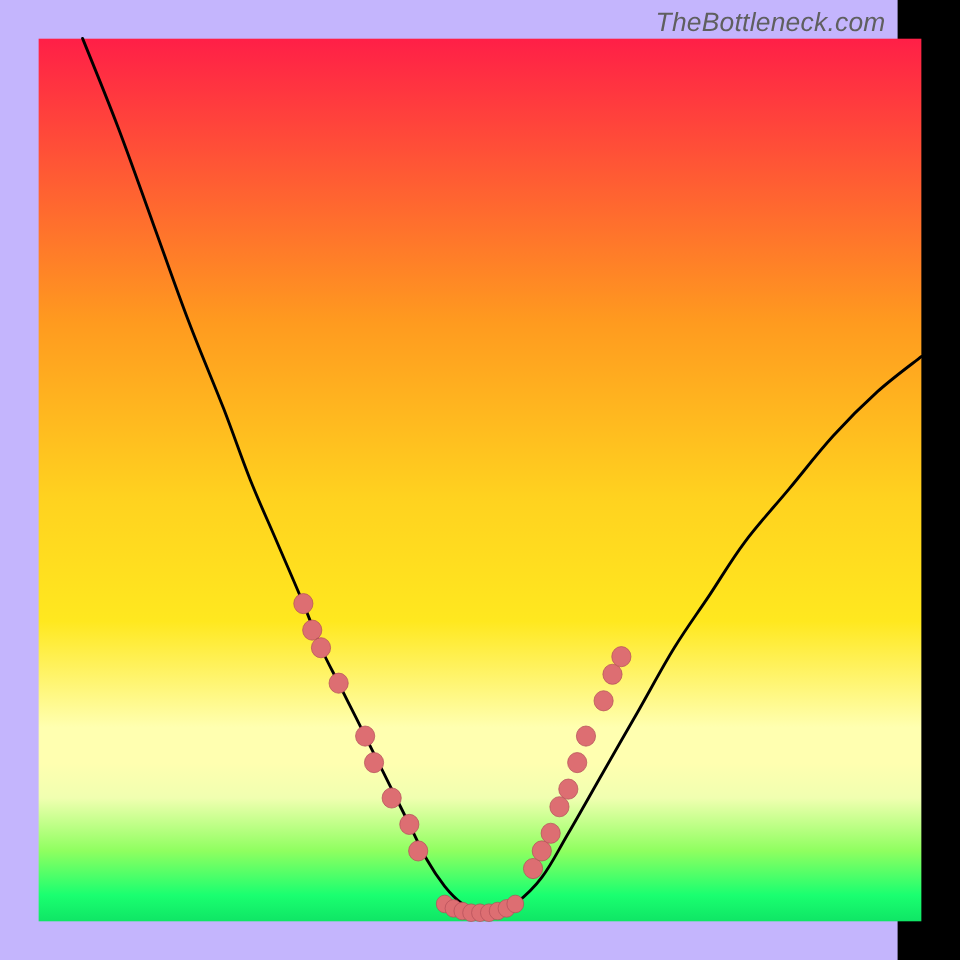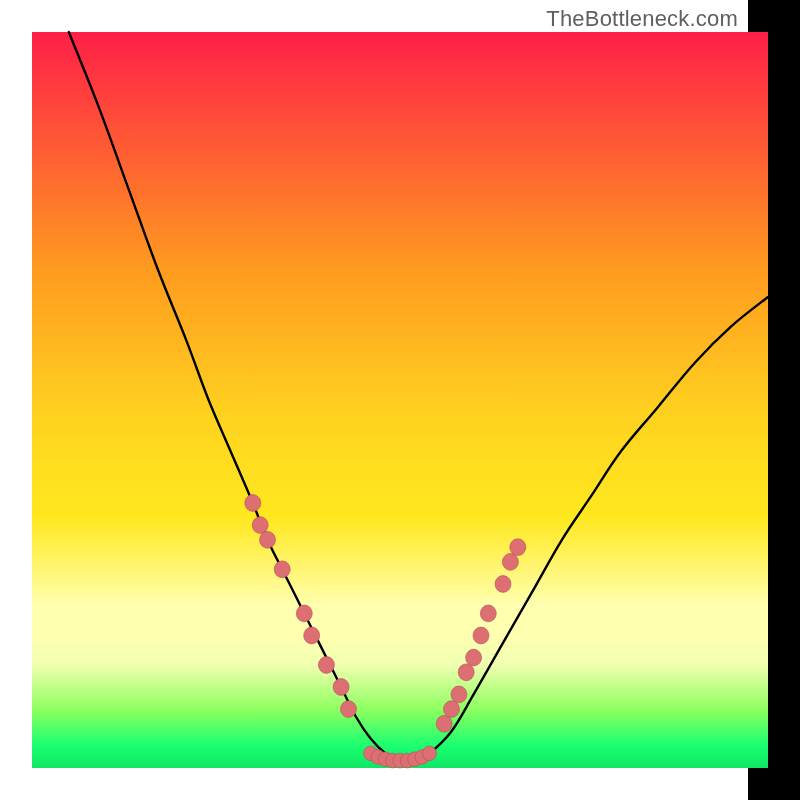--- a/index.html
+++ b/index.html
@@ -10,21 +10,22 @@
     background: #000;
     overflow: hidden;
     font-family: Arial, Helvetica, sans-serif;
   }
   .frame {
     position: absolute;
     top: 0;
     left: 0;
     width: 748px;
     height: 800px;
-    background: #ffffff;
+    background: #c4b5fd;
+    font-style: italic;
   }
   .plot {
     position: absolute;
     top: 32px;
     left: 32px;
     width: 736px;
     height: 736px;
   }
   .gradient {
     position: absolute;

